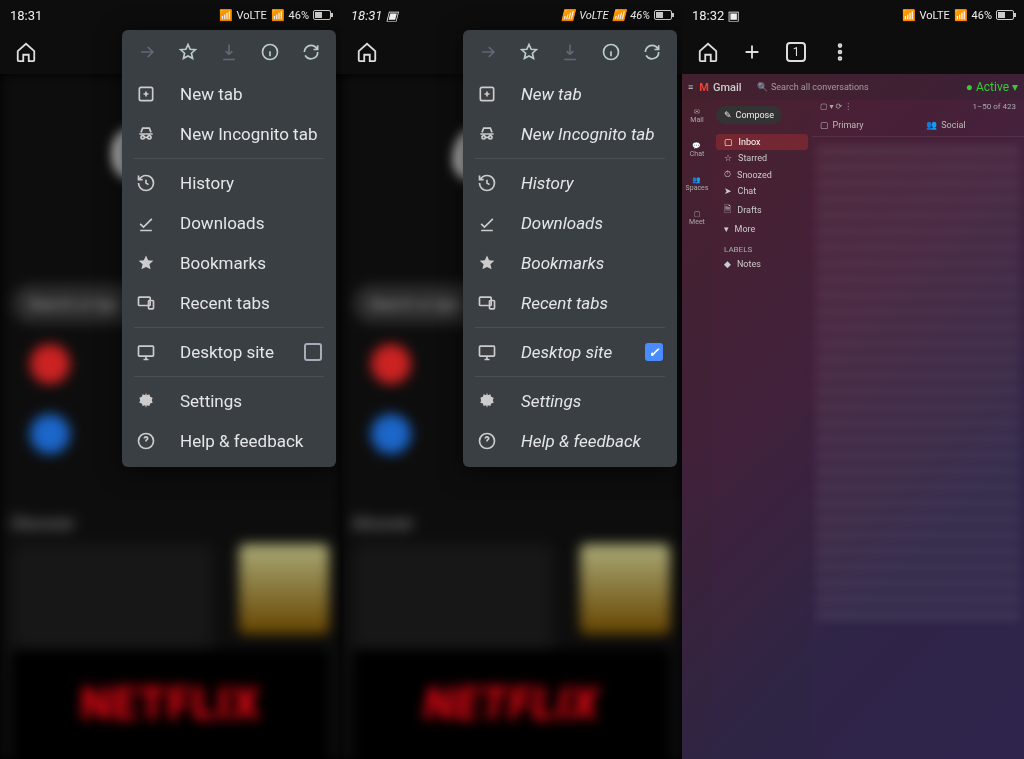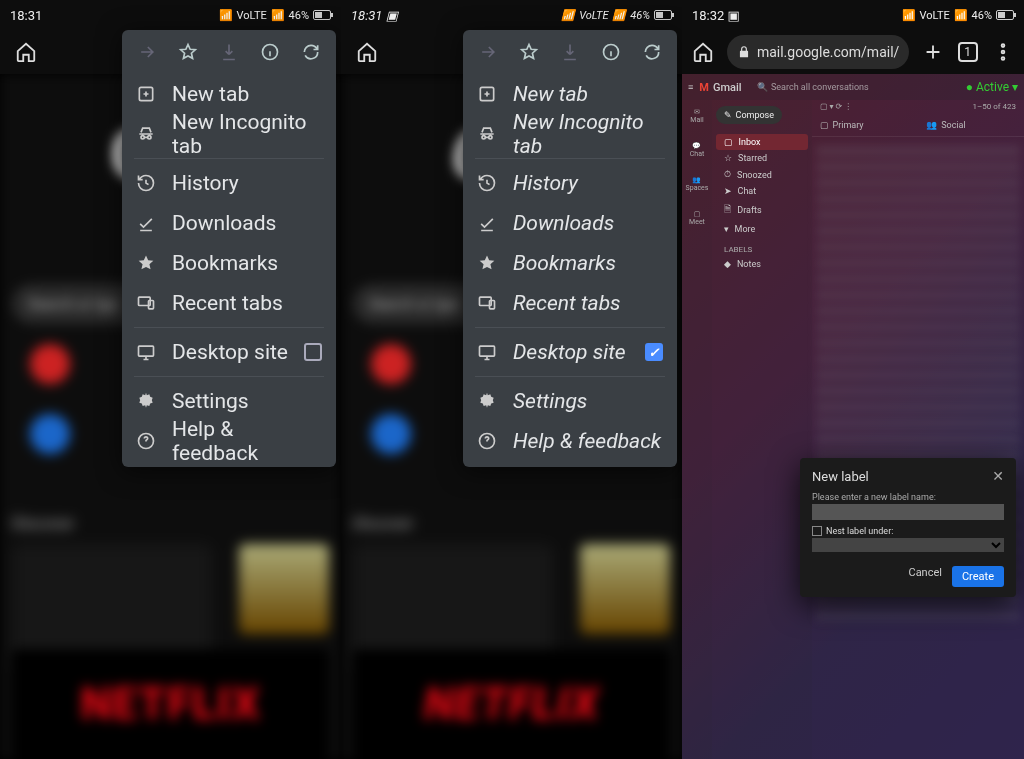--- a/index.html
+++ b/index.html
@@ -106,22 +106,22 @@
   .menu-toolbar {
     height:44px; display:flex; align-items:center; justify-content:space-around;
     border-bottom:0;
     padding:0 4px;
   }
   .menu-toolbar .tbtn { width:34px; height:34px; display:flex; align-items:center; justify-content:center; }
   .menu-toolbar .tbtn svg{ width:20px; height:20px; stroke:#bcc; fill:none; stroke-width:2; }
   .menu-toolbar .tbtn.disabled svg { stroke:#667; }
   .menu-item {
     height:40px; display:flex; align-items:center;
-    padding:0 14px; gap:16px;
-    color:#e4e6e8; font-size:21px;
+    padding:0 14px; gap:24px;
+    color:#e4e6e8; font-size:17px;
   }
   .menu-item .micon { width:20px; height:20px; display:flex; align-items:center; justify-content:center; }
   .menu-item .micon svg { width:20px; height:20px; stroke:#ccc; fill:none; stroke-width:2; }
   .menu-item.solid .micon svg { fill:#ccc; stroke:none; }
   .menu-sep { height:1px; background:#4a4f55; margin:4px 12px; }
   .menu-check {
     width:18px; height:18px; margin-left:auto;
     border:2px solid #aab; border-radius:3px;
     display:flex; align-items:center; justify-content:center;
   }
@@ -529,26 +529,20 @@
         </span>
     </span>
   </div>
 
   <div class="browserbar">
     <div class="iconbtn">
       <svg viewBox="0 0 24 24">
           <path d="M3 11l9-8 9 8v10a1 1 0 01-1 1h-5v-7h-6v7H4a1 1 0 01-1-1z"></path>
         </svg>
     </div>
-    <div class="urlbar">
-      <svg class="lockicon" viewBox="0 0 24 24" fill="#ddd">
-          <path d="M7 10V7a5 5 0 0110 0v3h1a1 1 0 011 1v9a1 1 0 01-1 1H6a1 1 0 01-1-1v-9a1 1 0 011-1h1zm2 0h6V7a3 3 0 00-6 0v3z"></path>
-        </svg>
-      <span>mail.google.com/mail/</span>
-    </div>
     <div class="iconbtn">
       <svg viewBox="0 0 24 24">
           <path d="M12 5v14M5 12h14"></path>
         </svg>
     </div>
     <div class="iconbtn">
       <span class="tabcount">1</span>
     </div>
     <div class="iconbtn">
       <svg viewBox="0 0 24 24" fill="#ddd" stroke="none">
@@ -626,30 +620,13 @@
             <div class="gm-row"></div>
             <div class="gm-row"></div>
           <div class="gm-row"></div>
             <div class="gm-row"></div>
             <div class="gm-row"></div>
         </div>
       </div>
     </div>
   </div>
 
-  <div class="dialog">
-    <div class="dialog-title">
-      <span>New label</span>
-      <span class="dialog-close">✕</span>
-    </div>
-    <div class="dlabel">Please enter a new label name:</div>
-    <input class="dinput" style="">
-    <div class="dcheckrow">
-      <span class="dcheck"></span>
-      <span>Nest label under:</span>
-    </div>
-    <select class="dselect"></select>
-    <div class="dbtns">
-      <span class="dbtn-cancel">Cancel</span>
-      <span class="dbtn-create">Create</span>
-    </div>
-  </div>
 </div>
 
 </body></html>

